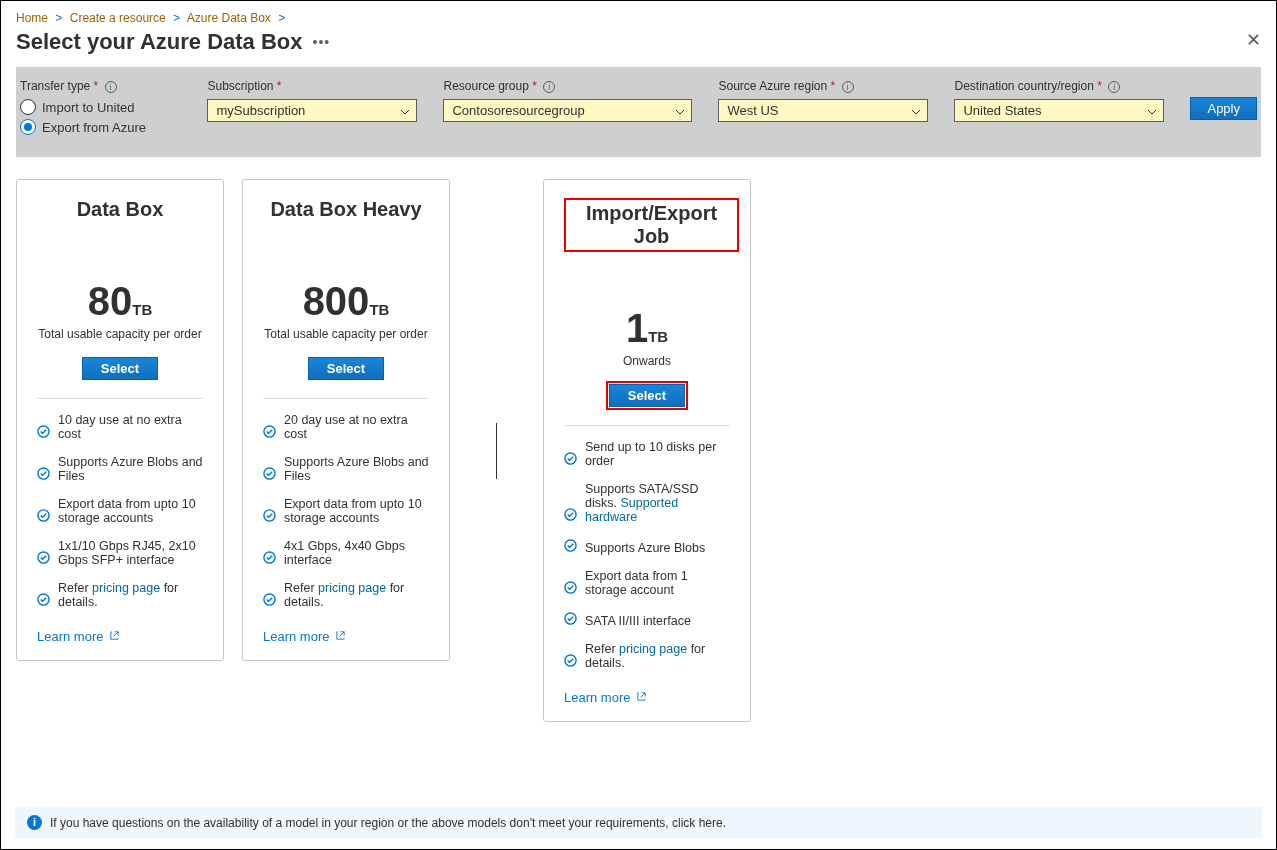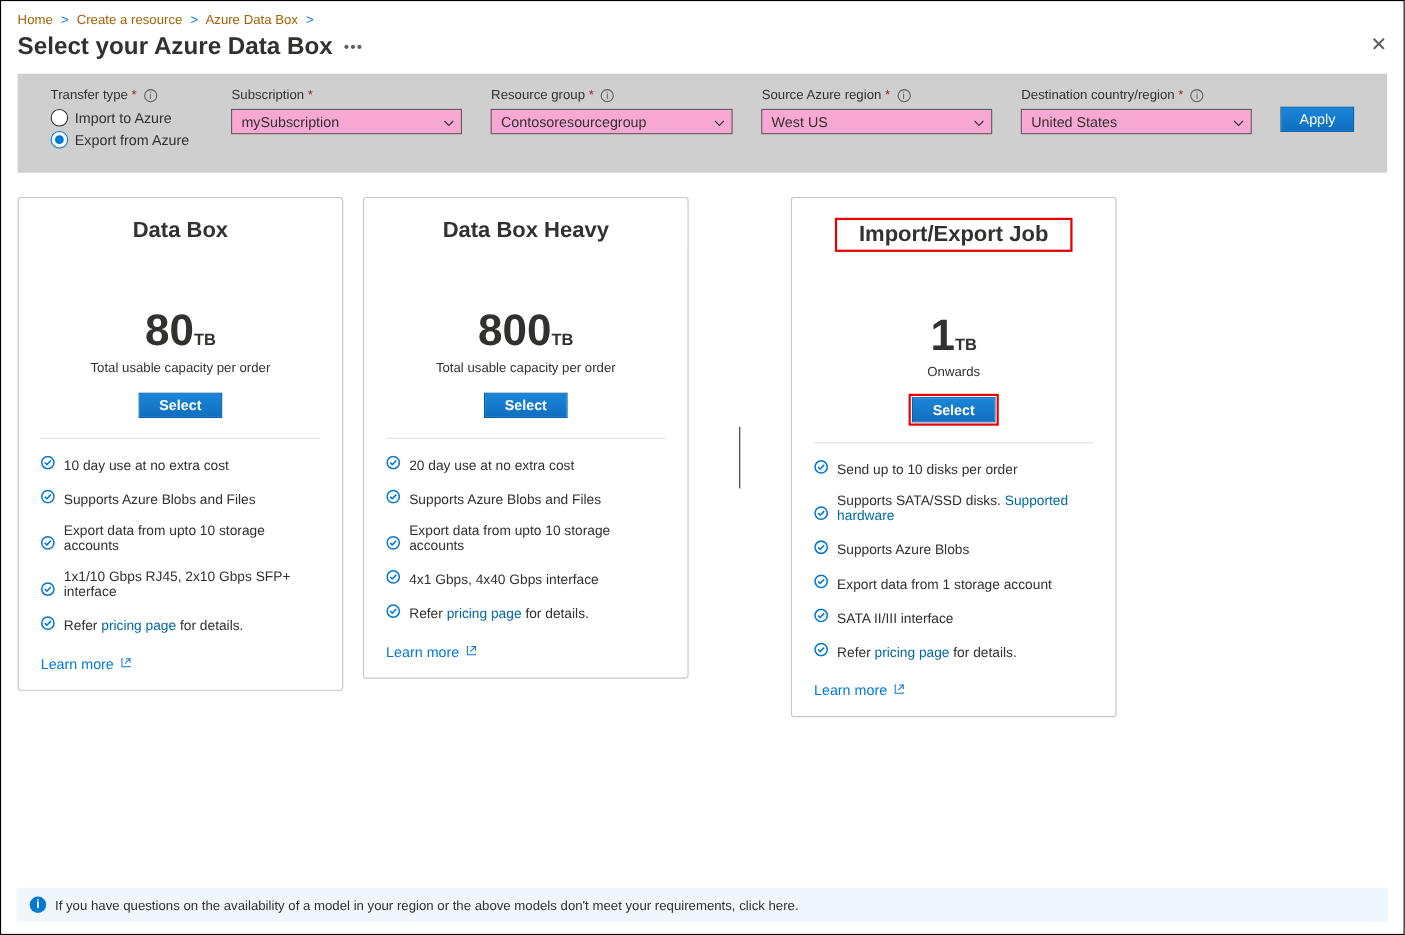--- a/index.html
+++ b/index.html
@@ -8,36 +8,36 @@
 
 .breadcrumbs { padding: 10px 15px 4px; font-size: 12px; }
 .breadcrumbs .bc { color: #a16207; }
 .breadcrumbs .sep { color: #0078d4; margin: 0 4px; }
 
 .title-row { display: flex; justify-content: space-between; padding: 0 15px 12px; }
 .title-row h1 { font-size: 22px; font-weight: 600; }
 .title-row .dots { margin-left: 10px; color: #605e5c; font-size: 14px; cursor: pointer; letter-spacing: 1px; }
 .close-x { font-size: 18px; color: #605e5c; cursor: pointer; font-weight: 300; }
 
-.filter-panel { background: #cfcfcf; margin: 0 15px; padding: 12px 30px 18px; display: flex; gap: 26px; align-items: flex-start; justify-content: space-between; }
+.filter-panel { background: #cfcfcf; margin: 0 15px; padding: 12px 4px 18px; display: flex; gap: 26px; align-items: flex-start; justify-content: space-between; }
 .filter-col { display: flex; flex-direction: column; }
 .filter-label { font-size: 12px; color: #323130; margin-bottom: 6px; }
 .req { color: #a4262c; }
 .info-icon { display: inline-block; width: 12px; height: 12px; border: 1px solid #605e5c; border-radius: 50%; font-size: 9px; line-height: 11px; text-align: center; color: #605e5c; margin-left: 3px; vertical-align: middle; }
 .radio-row { display: flex; align-items: center; font-size: 13px; margin-bottom: 4px; cursor: pointer; }
 .radio { width: 16px; height: 16px; border: 1px solid #323130; border-radius: 50%; margin-right: 6px; display: inline-flex; align-items: center; justify-content: center; background: #fff; }
 .radio.checked { border-color: #0078d4; }
 .radio.checked::after { content: ""; width: 8px; height: 8px; background: #0078d4; border-radius: 50%; }
-.select-box { border: 1px solid #605e5c; background: #f9a8d4; font-size: 13px; padding: 3px 22px 3px 8px; width: 210px; position: relative; cursor: pointer; }
+.select-box { border: 1px solid #605e5c; background: #fef9c3; font-size: 13px; padding: 3px 22px 3px 8px; width: 210px; position: relative; cursor: pointer; }
 .select-box .chev { position: absolute; right: 6px; top: 5px; }
 .chev-svg { width: 10px; height: 10px; }
 .apply-btn { background: linear-gradient(#1a86d9,#106ebe); color: #fff; border: 1px solid #0063b1; padding: 3px 16px; font-size: 13px; cursor: pointer; }
 
 .cards-row { display: flex; gap: 18px; margin: 22px 15px 0; align-items: flex-start; }
-.card { border: 1px solid #c8c6c4; border-radius: 3px; width: 296px; padding: 18px 20px 16px; }
+.card { border: 1px solid #c8c6c4; border-radius: 3px; width: 208px; padding: 18px 20px 16px; }
 .card-title { font-size: 20px; font-weight: 600; text-align: center; margin-bottom: 60px; }
 .highlighted-title { border: 2px solid #e60000; display: inline-block; padding: 2px 20px; }
 .card-title-wrap { text-align: center; margin-bottom: 56px; }
 .cap-num { font-size: 40px; font-weight: 600; text-align: center; line-height: 1; }
 .cap-unit { font-size: 15px; font-weight: 600; }
 .cap-sub { font-size: 12px; text-align: center; margin-top: 6px; margin-bottom: 16px; }
 .select-btn { background: linear-gradient(#1a86d9,#106ebe); color: #fff; border: 1px solid #0063b1; padding: 3px 18px; font-size: 13px; cursor: pointer; display: block; margin: 0 auto; font-weight: 700; }
 .select-btn.highlighted { outline: 2px solid #e60000; outline-offset: 1px; }
 .divider-h { border: none; border-top: 1px solid #e1dfdd; margin: 18px 0 14px; }
 .feat { font-size: 12.5px; margin-bottom: 14px; display: flex; align-items: flex-end; }
@@ -73,21 +73,21 @@
 </div>
 
 <div class="filter-panel">
   <div class="filter-col" style="width:200px;">
     <div class="filter-label">
       <span>Transfer type</span> <span class="req">*</span>
       <span class="info-icon">i</span>
     </div>
     <div class="radio-row">
       <span class="radio"></span>
-        <span>Import to Azure</span>
+        <span>Import to United</span>
     </div>
     <div class="radio-row">
       <span class="radio checked"></span>
         <span>Export from Azure</span>
     </div>
   </div>
 
   <div class="filter-col">
     <div class="filter-label">
       <span>Subscription</span> <span class="req">*</span>
@@ -98,21 +98,21 @@
             <path d="M1 3 L5 7 L9 3" fill="none" stroke="#323130" stroke-width="1"></path>
           </svg></span>
     </div>
   </div>
 
   <div class="filter-col">
     <div class="filter-label">
       <span>Resource group</span> <span class="req">*</span>
       <span class="info-icon">i</span>
     </div>
-    <div class="select-box" style="width:220px;">
+    <div class="select-box" style="width:249px;">
       <span>Contosoresourcegroup</span>
       <span class="chev"><svg class="chev-svg" viewBox="0 0 10 10">
             <path d="M1 3 L5 7 L9 3" fill="none" stroke="#323130" stroke-width="1"></path>
           </svg></span>
     </div>
   </div>
 
   <div class="filter-col">
     <div class="filter-label">
       <span>Source Azure region</span> <span class="req">*</span>

